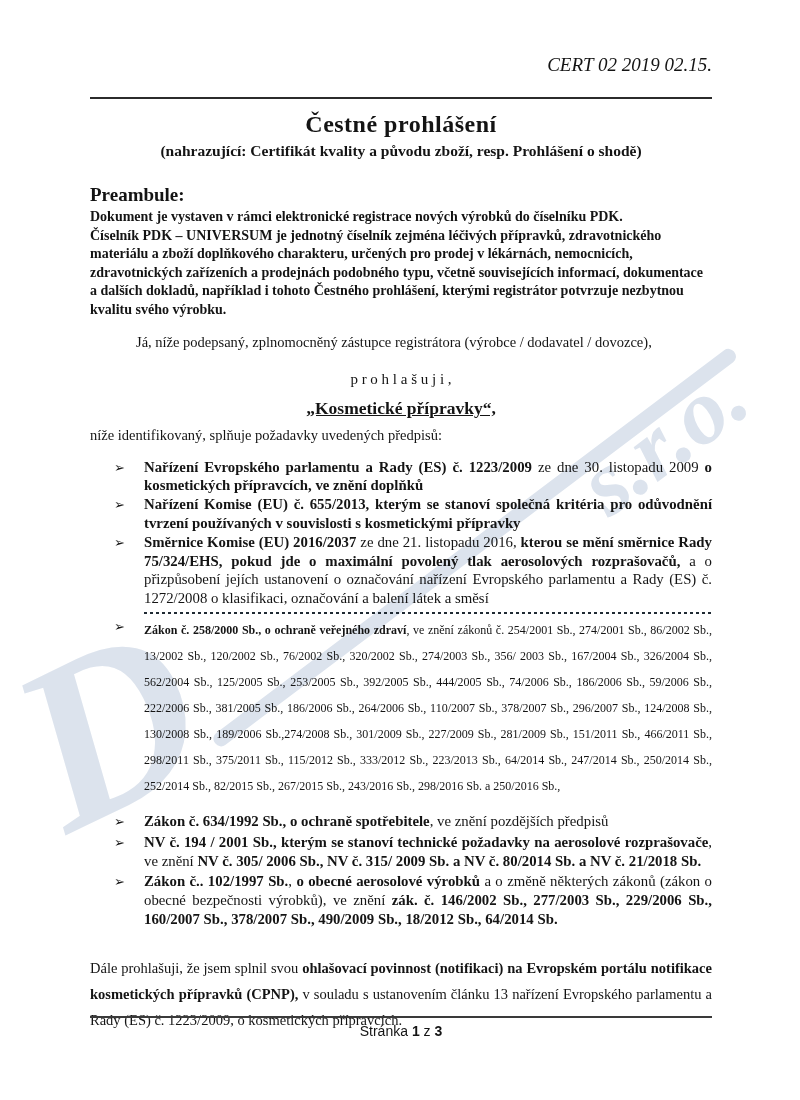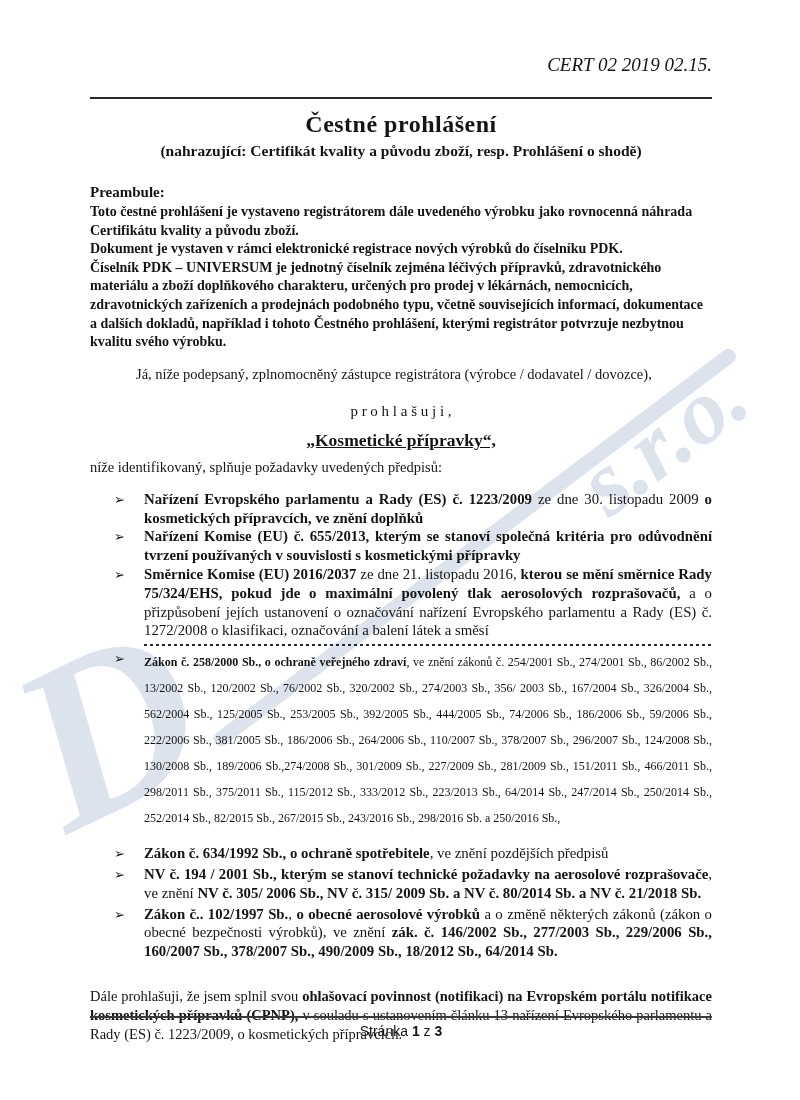--- a/index.html
+++ b/index.html
@@ -47,21 +47,21 @@
     letter-spacing: 0.5px;
   }
   .subtitle {
     margin: 4px 0 0;
     text-align: center;
     font-size: 15.5px;
     font-weight: bold;
   }
   .preamble-h {
     margin: 24px 0 2px;
-    font-size: 15px;
+    font-size: 19px;
     font-weight: bold;
   }
   .pre-par {
     margin: 0;
     font-size: 14px;
     font-weight: bold;
     line-height: 18.6px;
   }
   .intro {
     margin: 14px 0 0;
@@ -105,21 +105,21 @@
   .dashsep {
     height: 2px;
     margin: 4px 0 3px 54px;
     background: repeating-linear-gradient(90deg, #1f2a33 0 3px, transparent 3px 6px);
   }
   .gapbig { margin-top: 13px; }
   .gapsm { margin-top: 2px; }
   .closing {
     margin: 26px 0 0;
     font-size: 14.5px;
-    line-height: 19px;
+    line-height: 26px;
     text-align: justify;
   }
   .footer {
     position: absolute;
     left: 90px;
     top: 1016px;
     width: 622px;
     z-index: 1;
   }
   .footer .rule { border-top: 2px solid #3a3a3a; }
@@ -146,21 +146,20 @@
 
   <div class="content">
 
     <div class="doc-ref">CERT 02 2019 02.15.</div>
     <div class="rule top-rule"></div>
 
     <h1 class="title">Čestné prohlášení</h1>
     <h2 class="subtitle">(nahrazující: Certifikát kvality a původu zboží, resp. Prohlášení o shodě)</h2>
 
     <h3 class="preamble-h">Preambule:</h3>
-    <p class="pre-par">Toto čestné prohlášení je vystaveno registrátorem dále uvedeného výrobku jako rovnocenná náhrada Certifikátu kvality a původu zboží.</p>
     <p class="pre-par">Dokument je vystaven v rámci elektronické registrace nových výrobků do číselníku PDK.</p>
     <p class="pre-par">Číselník PDK – UNIVERSUM je jednotný číselník zejména léčivých přípravků, zdravotnického materiálu a zboží doplňkového charakteru, určených pro prodej v lékárnách, nemocnicích, zdravotnických zařízeních a prodejnách podobného typu, včetně souvisejících informací, dokumentace a dalších dokladů, například i tohoto Čestného prohlášení, kterými registrátor potvrzuje nezbytnou kvalitu svého výrobku.</p>
 
     <p class="intro">Já, níže podepsaný, zplnomocněný zástupce registrátora (výrobce / dodavatel / dovozce),</p>
     <p class="verb">p r o h l a š u j i ,</p>
     <p class="product"><span class="u">„Kosmetické přípravky“,</span></p>
     <p class="lead2">níže identifikovaný, splňuje požadavky uvedených předpisů:</p>
 
     <div class="reg-list">
 

